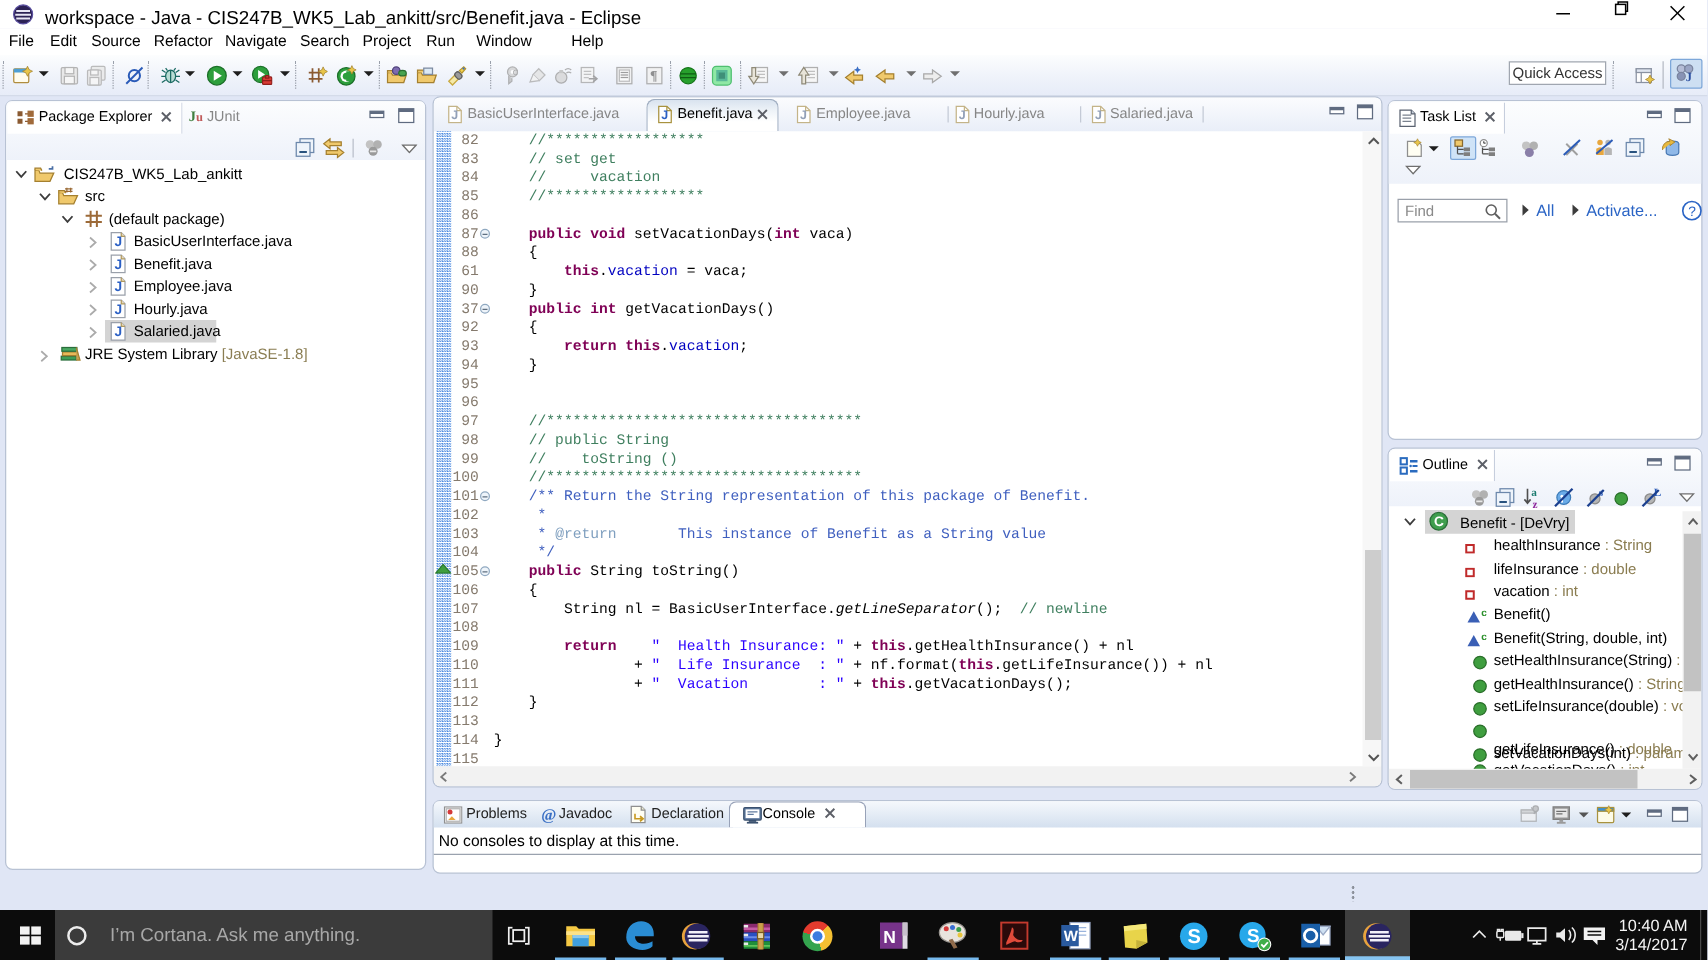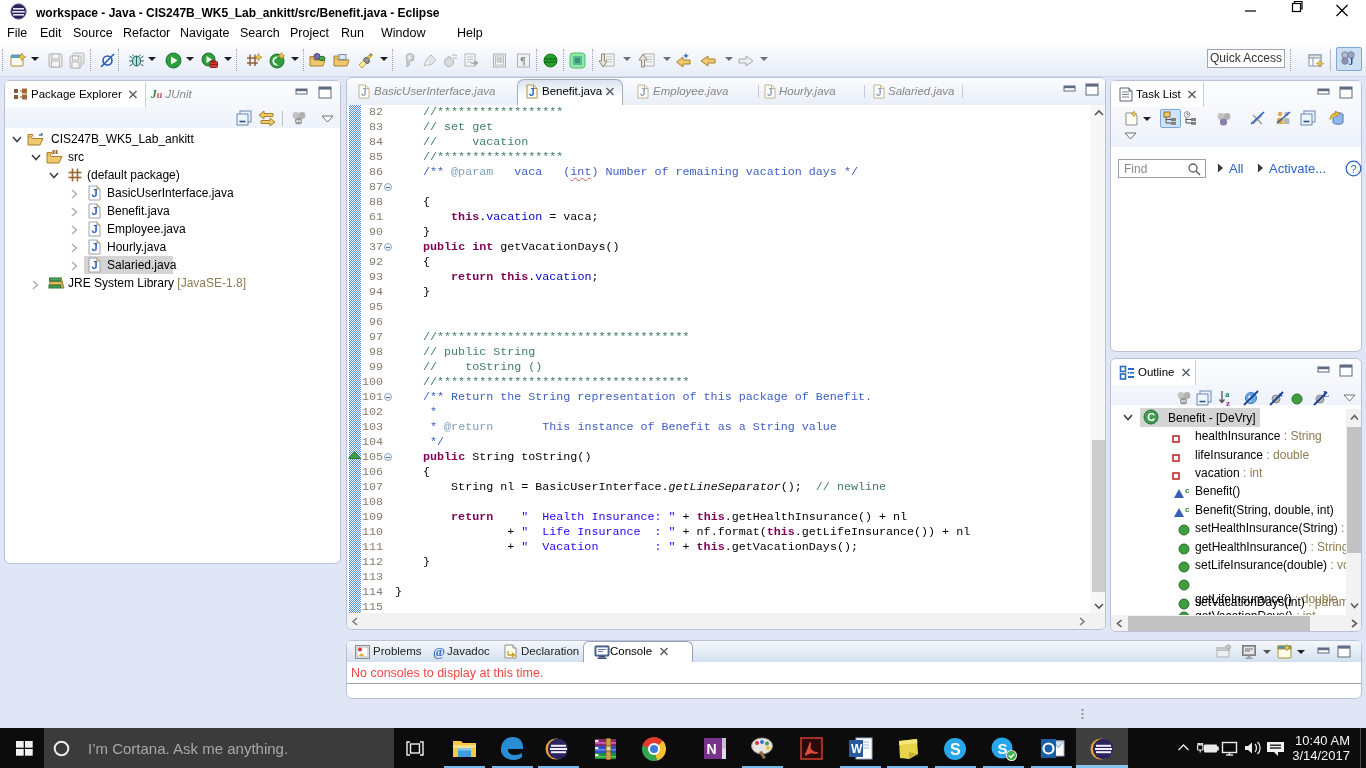--- a/index.html
+++ b/index.html
@@ -1,32 +1,32 @@
 <!DOCTYPE html>
 <html><head>
 <meta charset="utf-8">
 <style>
 * { margin:0; padding:0; box-sizing:border-box; }
 html,body { width:1366px; height:768px; overflow:hidden; }
 body { font-family:"Liberation Sans", sans-serif; background:#e0e6f5; position:relative; }
 .ab { position:absolute; }
 
 #titlebar { left:0; top:0; width:1366px; height:23px; background:#fff; }
-#title-text { left:36px; top:6px; font-size:12px; color:#000;font-weight:bold; }
+#title-text { left:36px; top:6px; font-size:15px; color:#000; }
 #menubar { left:0; top:23px; width:1366px; height:21px; background:#fff; font-size:12.5px; color:#000; }
 .mi { position:absolute; top:3px; }
 #toolbar { left:0; top:44px; width:1366px; height:33px; background:linear-gradient(#fcfdfe,#eef2fa 60%,#e7ecf8); border-bottom:1px solid #d4dbe9; }
 .tsep { position:absolute; top:5px; height:22px; width:1px; border-left:1px dotted #9aa0ab; }
 .dd { position:absolute; top:13px; width:0; height:0; border-left:4px solid transparent; border-right:4px solid transparent; border-top:4px solid #1e1e1e; }
 .tico { position:absolute; top:8px; width:17px; height:17px; }
 
 .panel { position:absolute; background:#fff; border:1px solid #b8c2d4; border-radius:6px; }
 .phead { position:absolute; left:0; top:0; right:0; height:24px; background:linear-gradient(#fcfdfe,#eef2fa); border-radius:4px 4px 0 0; }
 .vtab { position:absolute; font-size:11.5px; color:#000; }
-.vtabg { color:#868686;font-style:italic; }
+.vtabg { color:#868686; }
 
 .trow { position:absolute; height:18px; font-size:12px; color:#000; white-space:nowrap; }
 .sel { background:#d4d4d4; }
 .otyp { color:#8a7c50; }
 .wavy { text-decoration:underline wavy #d06050; text-decoration-thickness:1px; text-underline-offset:2px; }
 
 .cl { position:absolute; white-space:pre; font-family:"Liberation Mono",monospace; font-size:11.7px; line-height:15px; height:15px; color:#000; }
 .k { color:#7f0055; font-weight:bold; }
 .c { color:#3f7f5f; }
 .jd { color:#3f5fbf; }
@@ -285,21 +285,21 @@
   <div class="ab" style="left:1336px;top:3px;width:26px;height:24px;background:#cddff2;border:1px solid #7da7d9;border-radius:2px"></div>
   <svg class="tico" style="left:1340px;top:6px" viewBox="0 0 17 17">
       <circle cx="5" cy="5" r="3.2" fill="#b5bdd6" stroke="#7a849e"></circle>
       <circle cx="11" cy="5" r="3.2" fill="#9aa5c4" stroke="#7a849e"></circle>
       <circle cx="5" cy="11" r="3.2" fill="#8893b5" stroke="#7a849e"></circle>
       <text x="8.5" y="15" font-size="10" font-weight="bold" fill="#2a4fa0" font-family="serif">J</text>
     </svg>
   <div class="ab" style="left:1207px;top:5px;width:78px;height:19px;border:1px solid #a0a6b0;background:#fff;font-size:12px;color:#333;text-align:center;line-height:17px">Quick Access</div>
 </div>
 
-<div class="panel" style="left:4px;top:80px;width:337px;height:484px">
+<div class="panel" style="left:4px;top:80px;width:337px;height:616px">
   <div class="phead" style="height:47px"></div>
   <div class="ab" style="left:1px;top:1px;width:140px;height:25px;background:#fff;border-right:1px solid #c6cedd;border-radius:4px 0 0 0"></div>
   <svg class="ab" style="left:8px;top:6px" width="15" height="15" viewBox="0 0 15 15">
       <g fill="#8a5a32">
         <rect x="1" y="2" width="4" height="4"></rect>
         <rect x="1" y="8" width="4" height="4"></rect>
       </g>
       <g stroke="#8a5a32" fill="none">
         <line x1="7" y1="4" x2="13" y2="4"></line>
         <line x1="7" y1="10" x2="13" y2="10"></line>
@@ -766,21 +766,21 @@
   <div class="lnum" style="left:10px;top:507px">114</div>
   <div class="lnum" style="left:10px;top:522px">115</div>
   <div class="fold" style="left:37px;top:105px"></div>
   <div class="fold" style="left:37px;top:165px"></div>
   <div class="fold" style="left:37px;top:315px"></div>
   <div class="fold" style="left:37px;top:375px"></div>
   <div class="cl" style="left:48px;top:27px"><span class="c">    //******************</span></div>
   <div class="cl" style="left:48px;top:42px"><span class="c">    // set get</span></div>
   <div class="cl" style="left:48px;top:57px"><span class="c">    //     vacation</span></div>
   <div class="cl" style="left:48px;top:72px"><span class="c">    //******************</span></div>
-  <div class="cl" style="left:48px;top:87px"><span class="jd">    /** <span class="jt">@param</span>   vaca   (<span class="wavy">int</span>) Number of remaining vacation days */</span></div>
+  <div class="cl" style="left:48px;top:102px">    <span class="k">public</span> <span class="k">void</span> setVacationDays(<span class="k">int</span> vaca)</div>
   <div class="cl" style="left:48px;top:117px">    {</div>
   <div class="cl" style="left:48px;top:132px">        <span class="k">this</span>.<span class="f">vacation</span> = vaca;</div>
   <div class="cl" style="left:48px;top:147px">    }</div>
   <div class="cl" style="left:48px;top:162px">    <span class="k">public</span> <span class="k">int</span> getVacationDays()</div>
   <div class="cl" style="left:48px;top:177px">    {</div>
   <div class="cl" style="left:48px;top:192px">        <span class="k">return</span> <span class="k">this</span>.<span class="f">vacation</span>;</div>
   <div class="cl" style="left:48px;top:207px">    }</div>
   <div class="cl" style="left:48px;top:222px"></div>
   <div class="cl" style="left:48px;top:237px"></div>
   <div class="cl" style="left:48px;top:252px"><span class="c">    //************************************</span></div>
@@ -879,21 +879,21 @@
     </svg>
   <div class="dd" style="left:950px;top:9px"></div>
   <svg class="ab" style="left:970px;top:5px" width="14" height="12" viewBox="0 0 14 12">
       <rect x="1" y="2" width="11" height="5" fill="#fff" stroke="#5f6b80"></rect>
       <rect x="1" y="2" width="11" height="2.2" fill="#5f6b80"></rect>
     </svg>
   <svg class="ab" style="left:990px;top:4px" width="15" height="13" viewBox="0 0 15 13">
       <rect x="1" y="1" width="12" height="11" fill="#fff" stroke="#5f6b80"></rect>
       <rect x="1" y="1" width="12" height="2.6" fill="#5f6b80"></rect>
     </svg>
-  <div class="ab" style="left:4px;top:25px;font-size:12.5px;color:#ef4444">No consoles to display at this time.</div>
+  <div class="ab" style="left:4px;top:25px;font-size:12.5px;color:#000000">No consoles to display at this time.</div>
   <div class="ab" style="left:0;top:42px;width:1014px;border-top:1px solid #9aa2ae"></div>
 </div>
 
 <div class="ab" style="left:1081px;top:708px;width:3px;height:13px;background-image:radial-gradient(circle,#8a8f98 1px,transparent 1.2px);background-size:3px 4px"></div>
 
 <div class="ab" style="left:0;top:728px;width:1366px;height:40px;background:#0c0c0c">
   <svg class="ab" style="left:16px;top:13px" width="17" height="15" viewBox="0 0 17 15">
       <g fill="#f2f2f2">
         <rect x="0" y="0" width="7.7" height="6.7"></rect>
         <rect x="9" y="0" width="7.7" height="6.7"></rect>

